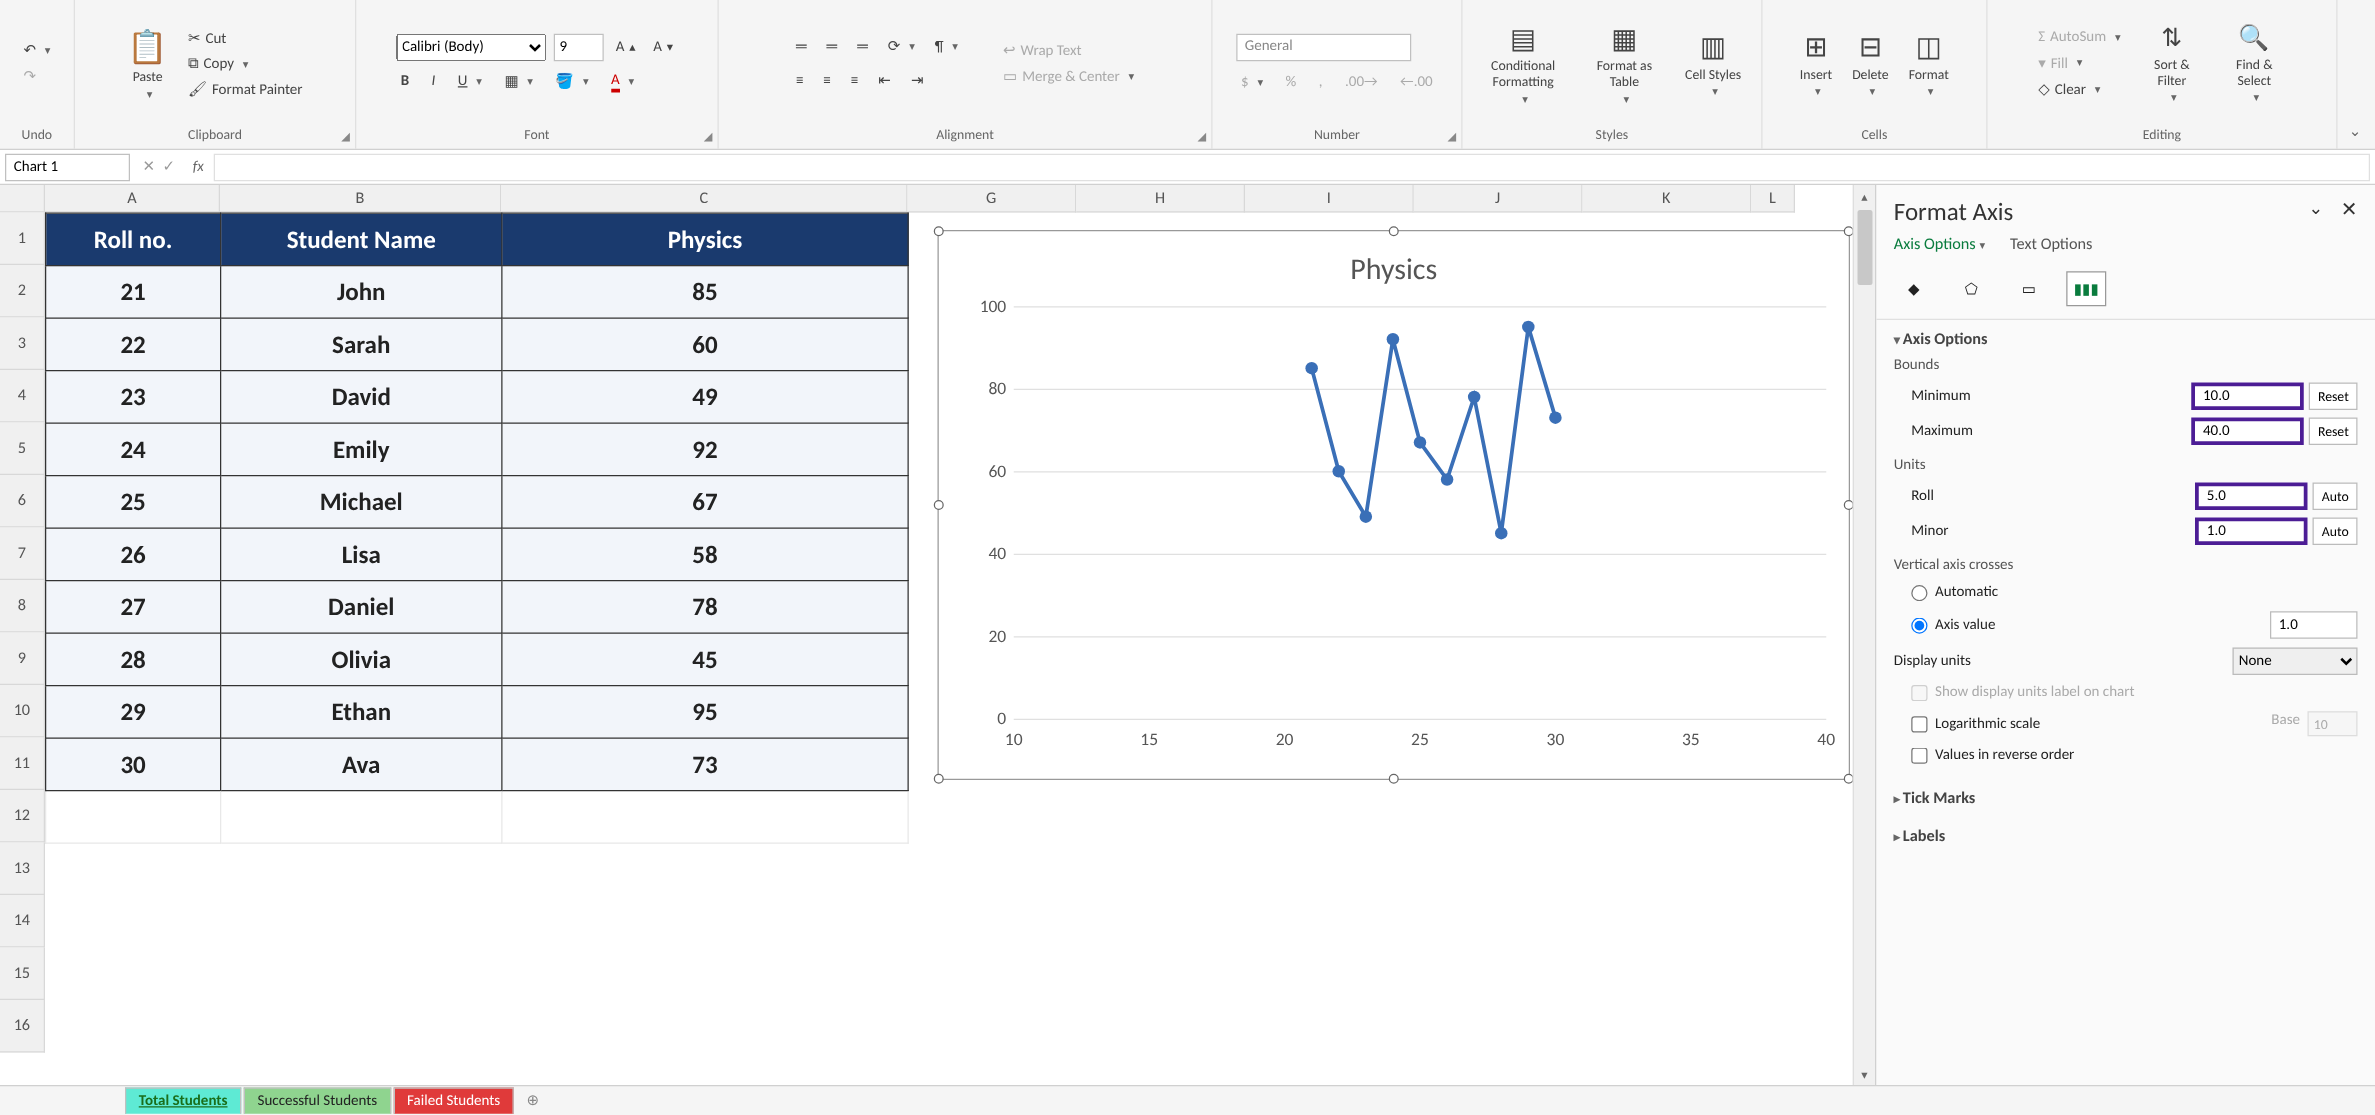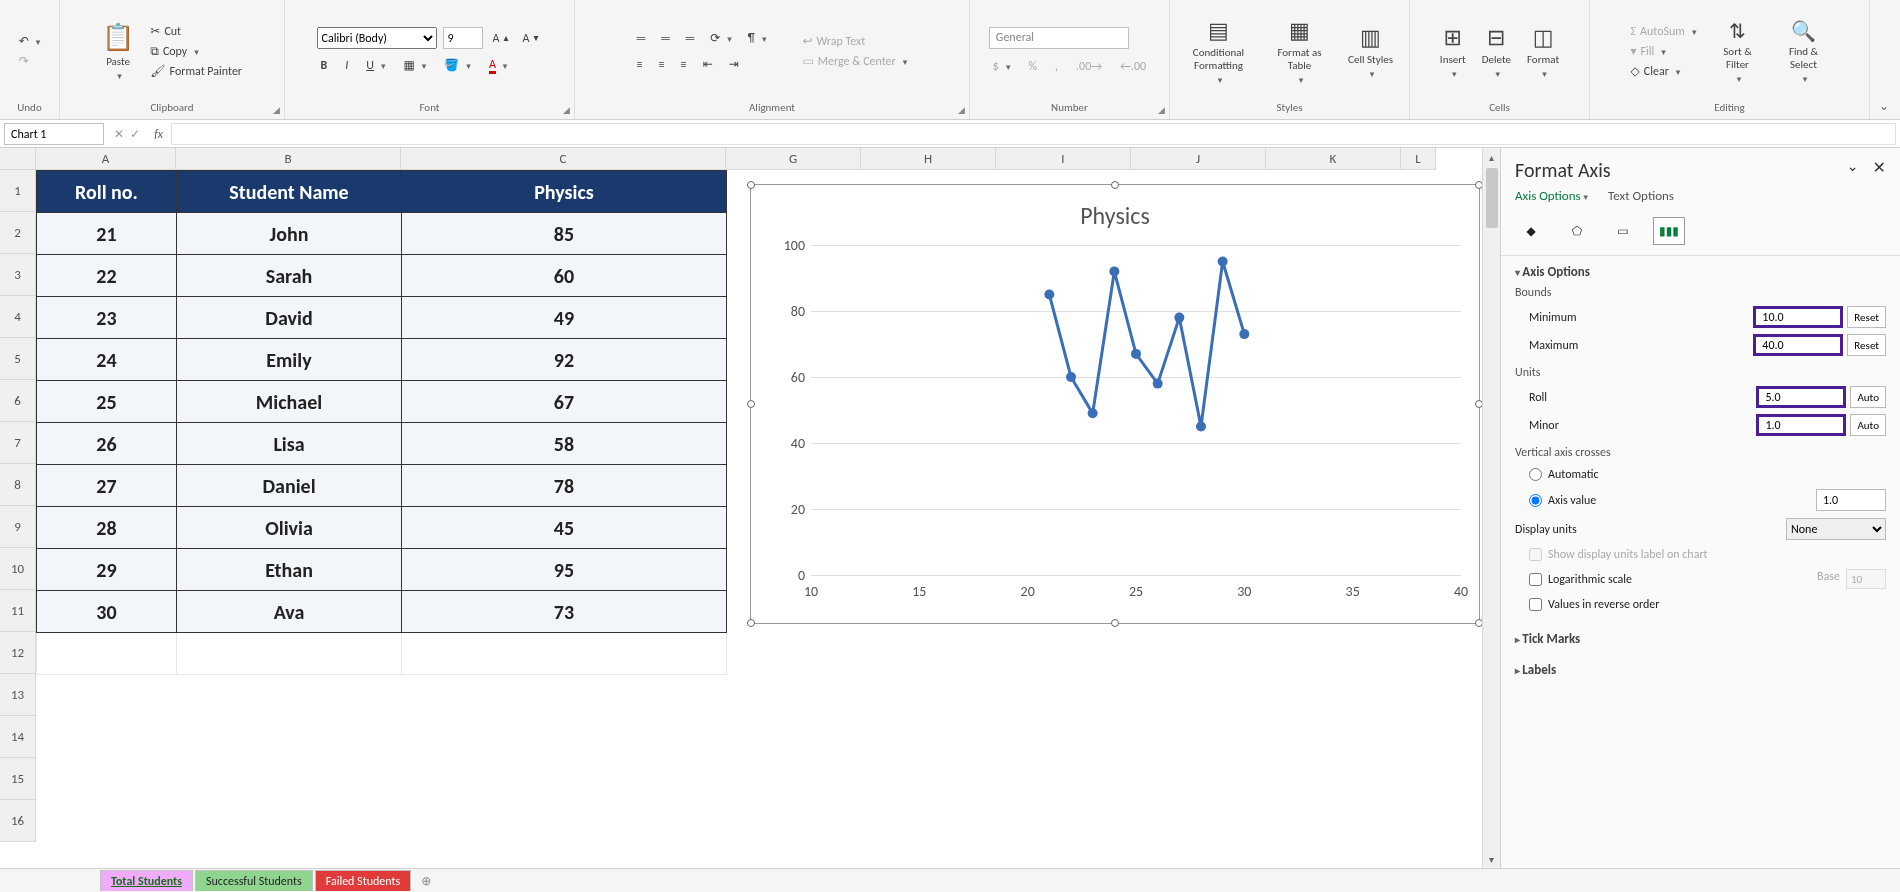--- a/index.html
+++ b/index.html
@@ -77,21 +77,21 @@
 .row { display:flex; align-items:center; justify-content:space-between; padding:3px 0 3px 14px; font-size:12px; }
 .row input[type=text] { width:90px; height:22px; border:3px solid #4c1d95; padding:0 6px; font-size:12px; }
 .row .btn { border:1px solid #bbb; background:#fff; height:22px; padding:0 6px; font-size:11px; margin-left:4px; }
 .radio, .check { display:flex; align-items:center; gap:6px; padding:4px 0 4px 14px; font-size:12px; }
 .row .inputgrp { display:flex; align-items:center; }
 select.dunits { width:100px; height:22px; border:1px solid #bbb; font-size:12px; }
 .pane .grey { color:#aaa; }
 
 
 .sheettabs { height:24px; background:#f5f5f5; border-top:1px solid #d0d0d0; display:flex; align-items:center; gap:2px; padding-left:100px; font-size:12px; }
-.sheettabs .tab { padding:3px 10px; border:1px solid #c0c0c0; border-bottom:none; background:#f0abfc; }
+.sheettabs .tab { padding:3px 10px; border:1px solid #c0c0c0; border-bottom:none; background:#5eead4; }
 .sheettabs .tab.green { background:#8fd48f; } 
 .sheettabs .tab.red { background:#e03a3a; color:#fff; }
 .sheettabs .tab.bold { font-weight:bold; color:#1a6e1a; text-decoration: underline; }
 .sheettabs .plus { padding:0 8px; color:#888; }
 </style>
 </head>
 <body>
 
 <div class="ribbon">
 

